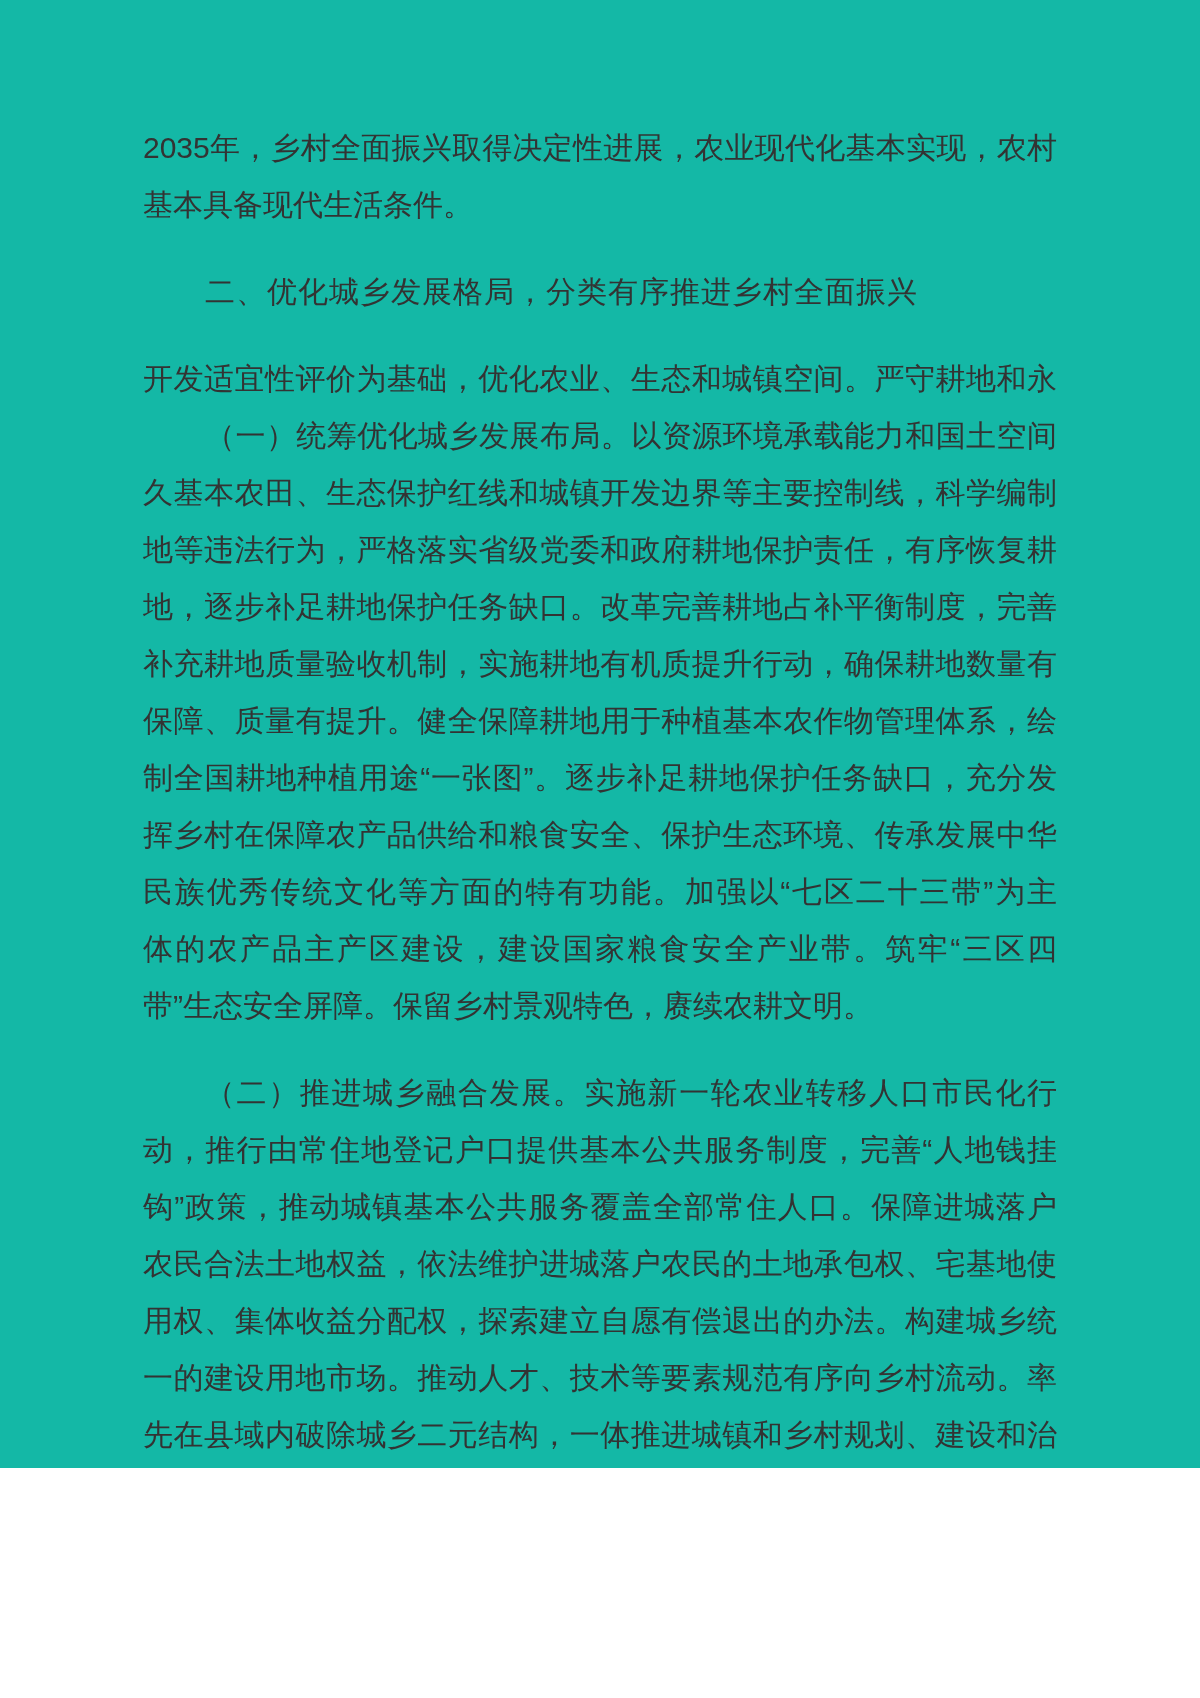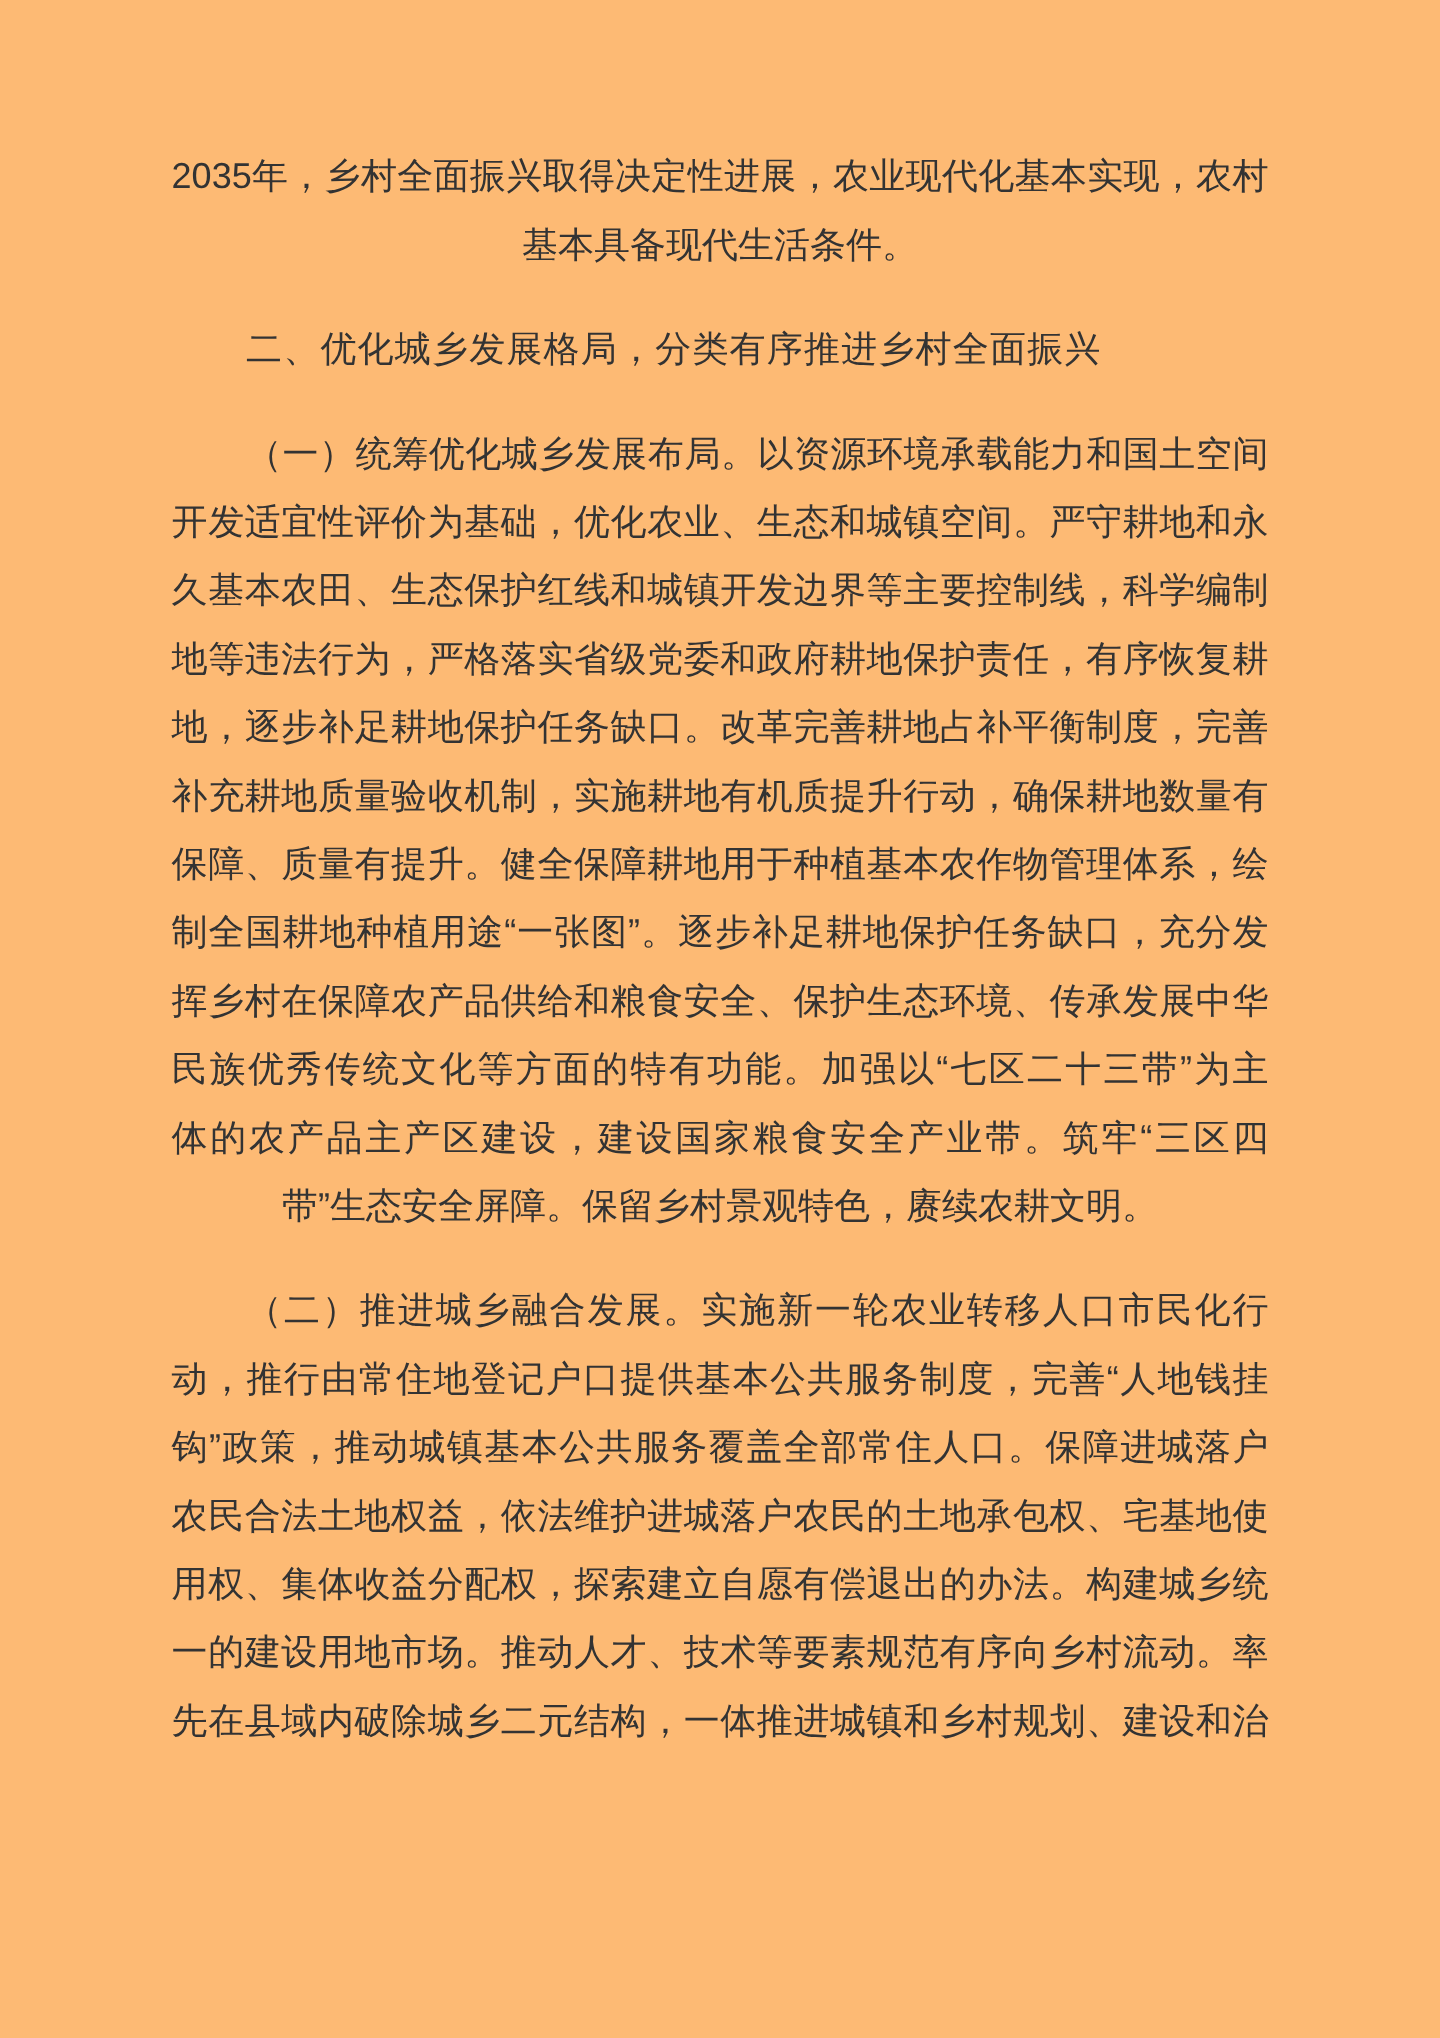--- a/index.html
+++ b/index.html
@@ -3,38 +3,38 @@
 <meta charset="utf-8">
 <style>
   html, body {
     margin: 0;
     padding: 0;
     background: #ffffff;
   }
   .page {
     position: relative;
     width: 1200px;
-    height: 1698px;
-    background: #fdba74;
+    height: 1468px;
+    background: #14b8a6;
     overflow: hidden;
     font-family: "Liberation Sans", "DejaVu Sans", sans-serif;
     color: #333333;
   }
   .content {
     box-sizing: border-box;
     padding: 119px 143px 0 143px;
     font-size: 30px;
     line-height: 57px;
   }
   .para { margin: 0; }
   .para + .para { margin-top: 30px; }
   
   .ln {
     width: 100%;
-    text-align: center;
+    text-align: left;
     white-space: nowrap;
   }
   .j {
     white-space: normal;
     text-align: justify;
     text-align-last: justify;
     text-justify: inter-character;
   }
   
   .ind { padding-left: 62px; box-sizing: border-box; }
@@ -51,22 +51,22 @@
   <div class="content">
 
     <div class="para">
       <div class="ln j">2035年，乡村全面振兴取得决定性进展，农业现代化基本实现，农村</div>
       <div class="ln">基本具备现代生活条件。</div>
     </div>
 
     <div class="para heading">二、优化城乡发展格局，分类有序推进乡村全面振兴</div>
 
     <div class="para">
+      <div class="ln j">开发适宜性评价为基础，优化农业、生态和城镇空间。严守耕地和永</div>
       <div class="ln j ind">（一）统筹优化城乡发展布局。以资源环境承载能力和国土空间</div>
-      <div class="ln j">开发适宜性评价为基础，优化农业、生态和城镇空间。严守耕地和永</div>
       <div class="ln j">久基本农田、生态保护红线和城镇开发边界等主要控制线，科学编制</div>
       <div class="ln j">地等违法行为，严格落实省级党委和政府耕地保护责任，有序恢复耕</div>
       <div class="ln j">地，逐步补足耕地保护任务缺口。改革完善耕地占补平衡制度，完善</div>
       <div class="ln j">补充耕地质量验收机制，实施耕地有机质提升行动，确保耕地数量有</div>
       <div class="ln j">保障、质量有提升。健全保障耕地用于种植基本农作物管理体系，绘</div>
       <div class="ln j">制全国耕地种植用途“一张图”。逐步补足耕地保护任务缺口，充分发</div>
       <div class="ln j">挥乡村在保障农产品供给和粮食安全、保护生态环境、传承发展中华</div>
       <div class="ln j">民族优秀传统文化等方面的特有功能。加强以“七区二十三带”为主</div>
       <div class="ln j">体的农产品主产区建设，建设国家粮食安全产业带。筑牢“三区四</div>
       <div class="ln">带”生态安全屏障。保留乡村景观特色，赓续农耕文明。</div>

